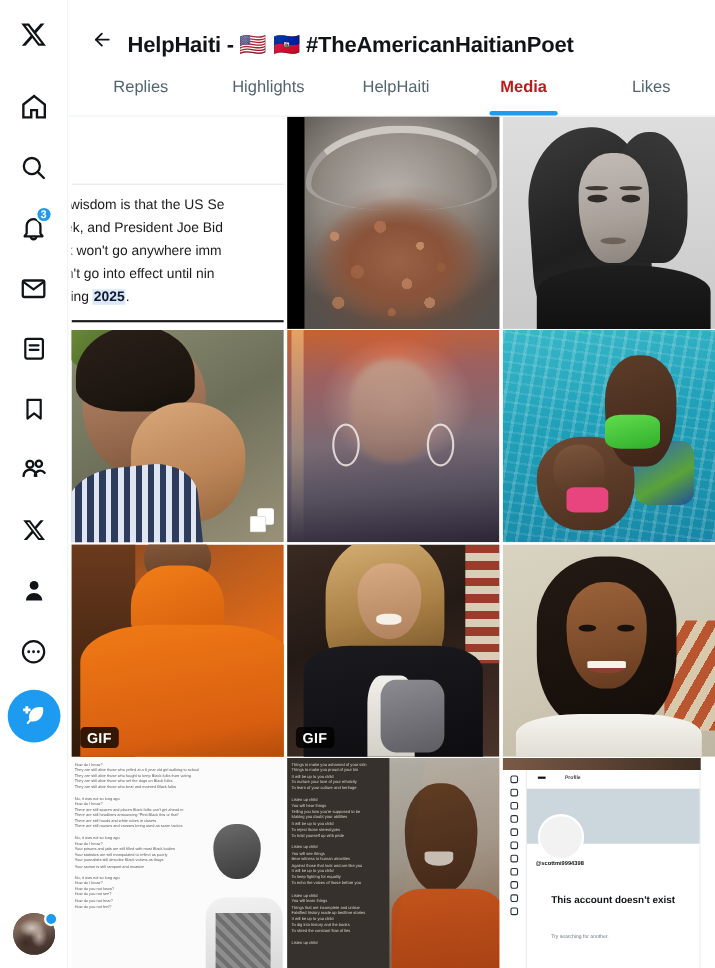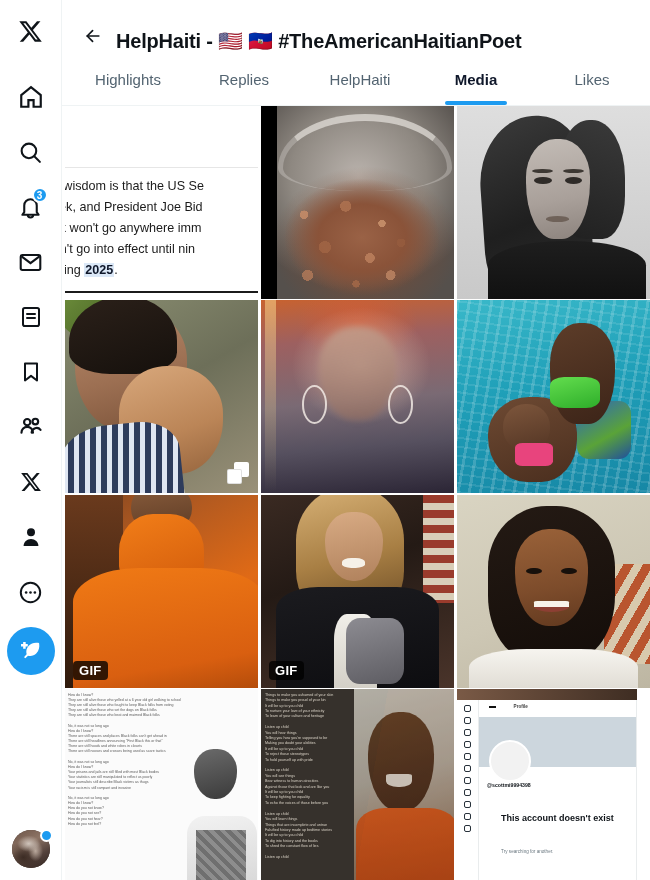--- a/index.html
+++ b/index.html
@@ -116,21 +116,21 @@
   }
   .tab {
     flex: 1;
     display: flex; align-items: center; justify-content: center;
     position: relative;
     cursor: pointer;
     font-size: 15px;
     color: #536471;
     font-weight: 500;
   }
-  .tab.active { color: #0f172a; font-weight: 700; }
+  .tab.active { color: #b91c1c; font-weight: 700; }
   .tab.active::after {
     content: "";
     position: absolute;
     bottom: 0; left: 50%; transform: translateX(-50%);
     width: 62px; height: 4px;
     background: #1d9bf0;
     border-radius: 9999px;
   }
 
   
@@ -652,22 +652,22 @@
             <path d="M19 12H5"></path>
             <path d="m11.5 5.5-6.5 6.5 6.5 6.5"></path>
           </svg>
       </div>
       <div class="title-block">
         <div class="profile-title">HelpHaiti - 🇺🇸 🇭🇹 #TheAmericanHaitianPoet</div>
       </div>
     </header>
 
     <nav class="tabs">
+      <div class="tab">Replies</div>
       <div class="tab">Highlights</div>
-      <div class="tab">Replies</div>
       <div class="tab">HelpHaiti</div>
       <div class="tab active">Media</div>
       <div class="tab">Likes</div>
     </nav>
 
     <section class="grid">
 
       <div class="cell">
         <div class="art art-tiktok">
           <div class="hdr"></div>

